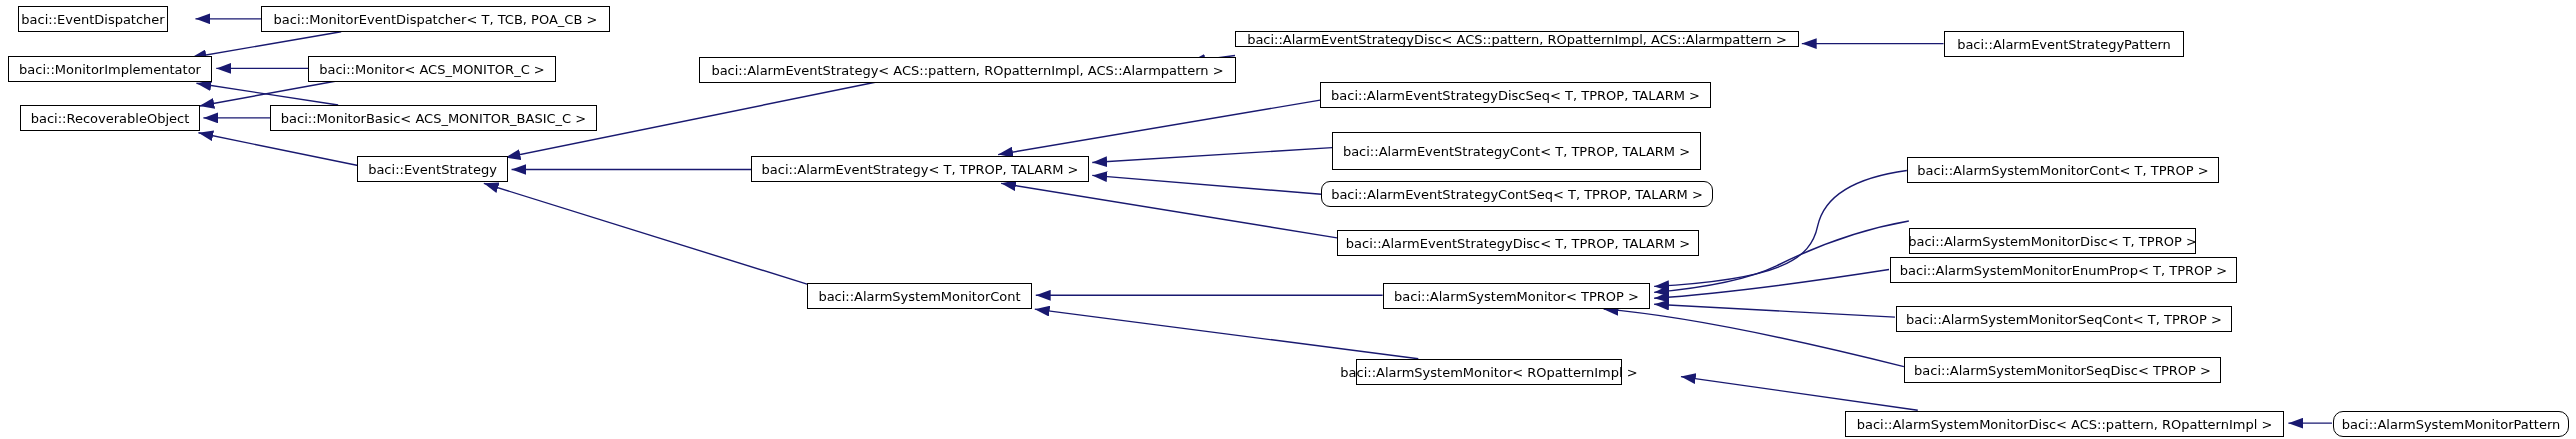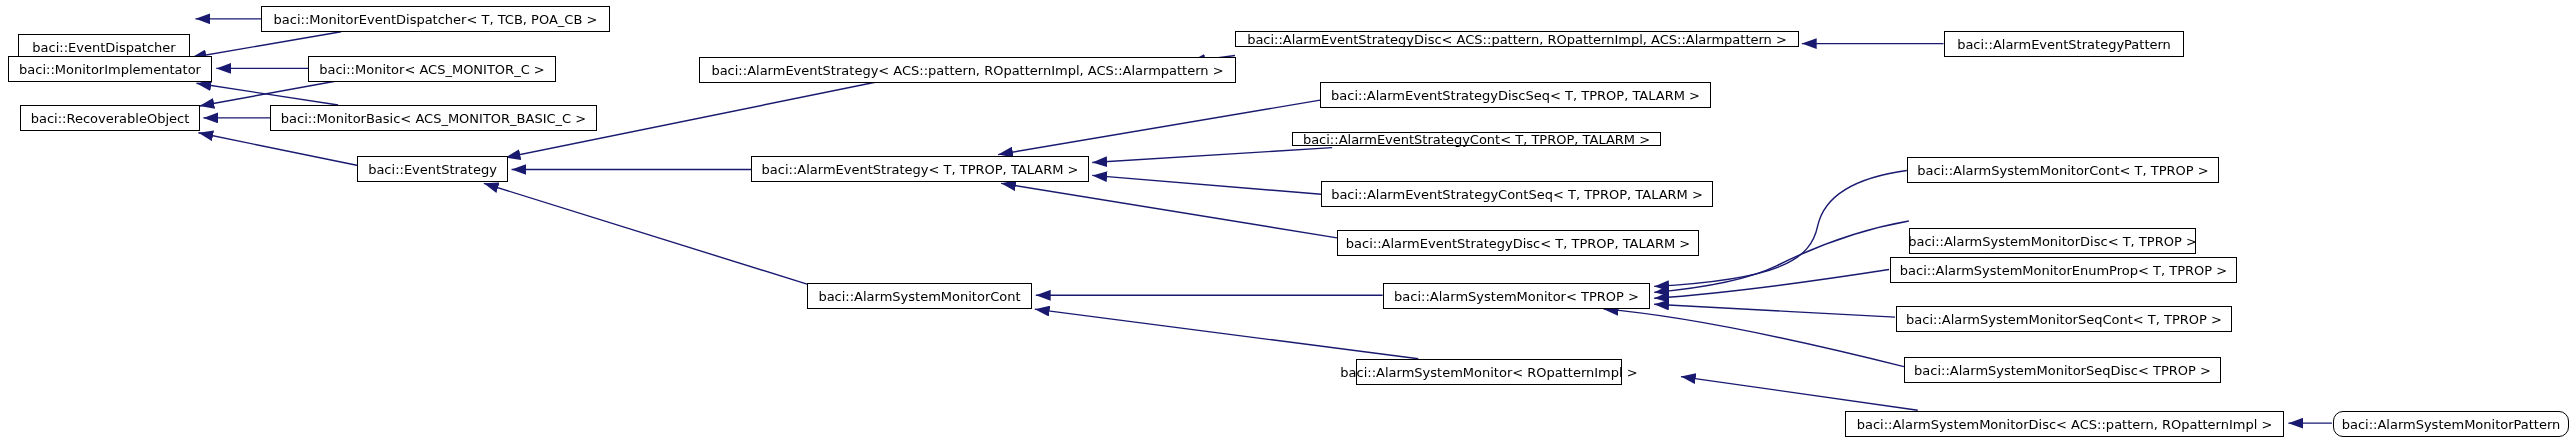--- a/index.html
+++ b/index.html
@@ -67,34 +67,34 @@
     <path class="edge" d="M1430,362 L1043,312" marker-end="url(#arrow)"></path>
     <path class="edge" d="M1923,172 C1872,179 1840,196 1833,228 C1826,262 1795,282 1668,289" marker-end="url(#arrow)"></path>
     <path class="edge" d="M1925,223 C1868,233 1824,252 1792,268 C1761,283 1712,291 1668,295" marker-end="url(#arrow)"></path>
     <path class="edge" d="M1905,272 C1828,284 1742,296 1668,301" marker-end="url(#arrow)"></path>
     <path class="edge" d="M1911,320 C1832,316 1744,311 1668,307" marker-end="url(#arrow)"></path>
     <path class="edge" d="M1920,370 C1836,349 1706,319 1617,312" marker-end="url(#arrow)"></path>
     <path class="edge" d="M1934,414 L1695,380" marker-end="url(#arrow)"></path>
     <path class="edge" d="M2352,427 L2308,427" marker-end="url(#arrow)"></path>
   </svg>
 
-  <div class="node" style="left:18px;   top:6px;   width:172px; height:26px;margin-top:28px;">baci::EventDispatcher</div>
+  <div class="node" style="left:18px;   top:6px;   width:150px; height:26px;">baci::EventDispatcher</div>
   <div class="node" style="left:261px;  top:6px;   width:349px; height:26px;">baci::MonitorEventDispatcher&lt; T, TCB, POA_CB &gt;</div>
   <div class="node" style="left:8px;    top:56px;  width:204px; height:26px;">baci::MonitorImplementator</div>
   <div class="node" style="left:308px;  top:56px;  width:248px; height:26px;">baci::Monitor&lt; ACS_MONITOR_C &gt;</div>
   <div class="node" style="left:20px;   top:105px; width:180px; height:26px;">baci::RecoverableObject</div>
   <div class="node" style="left:270px;  top:105px; width:327px; height:26px;">baci::MonitorBasic&lt; ACS_MONITOR_BASIC_C &gt;</div>
   <div class="node" style="left:357px;  top:156px; width:151px; height:26px;">baci::EventStrategy</div>
   <div class="node" style="left:651px;  top:57px;  width:537px; height:26px;margin-left:48px;">baci::AlarmEventStrategy&lt; ACS::pattern, ROpatternImpl, ACS::Alarmpattern &gt;</div>
   <div class="node" style="left:1235px; top:31px;  width:564px; height:16px;">baci::AlarmEventStrategyDisc&lt; ACS::pattern, ROpatternImpl, ACS::Alarmpattern &gt;</div>
   <div class="node" style="left:1944px; top:31px;  width:240px; height:26px;">baci::AlarmEventStrategyPattern</div>
   <div class="node" style="left:751px;  top:156px; width:338px; height:26px;">baci::AlarmEventStrategy&lt; T, TPROP, TALARM &gt;</div>
   <div class="node" style="left:1320px; top:82px;  width:391px; height:26px;">baci::AlarmEventStrategyDiscSeq&lt; T, TPROP, TALARM &gt;</div>
-  <div class="node" style="left:1292px; top:132px; width:369px; height:14px;">baci::AlarmEventStrategyCont&lt; T, TPROP, TALARM &gt;</div>
-  <div class="node" style="left:1321px; top:181px; width:392px; height:26px;">baci::AlarmEventStrategyContSeq&lt; T, TPROP, TALARM &gt;</div>
+  <div class="node" style="left:1332px; top:132px; width:369px; height:38px;">baci::AlarmEventStrategyCont&lt; T, TPROP, TALARM &gt;</div>
+  <div class="node" style="left:1321px; top:181px; width:392px; height:26px;border-radius:9px;">baci::AlarmEventStrategyContSeq&lt; T, TPROP, TALARM &gt;</div>
   <div class="node" style="left:1337px; top:230px; width:362px; height:26px;">baci::AlarmEventStrategyDisc&lt; T, TPROP, TALARM &gt;</div>
   <div class="node" style="left:807px;  top:283px; width:225px; height:26px;">baci::AlarmSystemMonitorCont</div>
   <div class="node" style="left:1383px; top:283px; width:267px; height:26px;">baci::AlarmSystemMonitor&lt; TPROP &gt;</div>
   <div class="node" style="left:1907px; top:157px; width:312px; height:26px;">baci::AlarmSystemMonitorCont&lt; T, TPROP &gt;</div>
   <div class="node" style="left:1909px; top:208px; width:287px; height:26px;margin-top:20px;">baci::AlarmSystemMonitorDisc&lt; T, TPROP &gt;</div>
   <div class="node" style="left:1890px; top:257px; width:347px; height:26px;">baci::AlarmSystemMonitorEnumProp&lt; T, TPROP &gt;</div>
   <div class="node" style="left:1896px; top:306px; width:336px; height:26px;">baci::AlarmSystemMonitorSeqCont&lt; T, TPROP &gt;</div>
   <div class="node" style="left:1904px; top:357px; width:317px; height:26px;">baci::AlarmSystemMonitorSeqDisc&lt; TPROP &gt;</div>
   <div class="node" style="left:1356px; top:359px; width:266px; height:26px;">baci::AlarmSystemMonitor&lt; ROpatternImpl &gt;</div>
   <div class="node" style="left:1845px; top:411px; width:439px; height:26px;">baci::AlarmSystemMonitorDisc&lt; ACS::pattern, ROpatternImpl &gt;</div>

